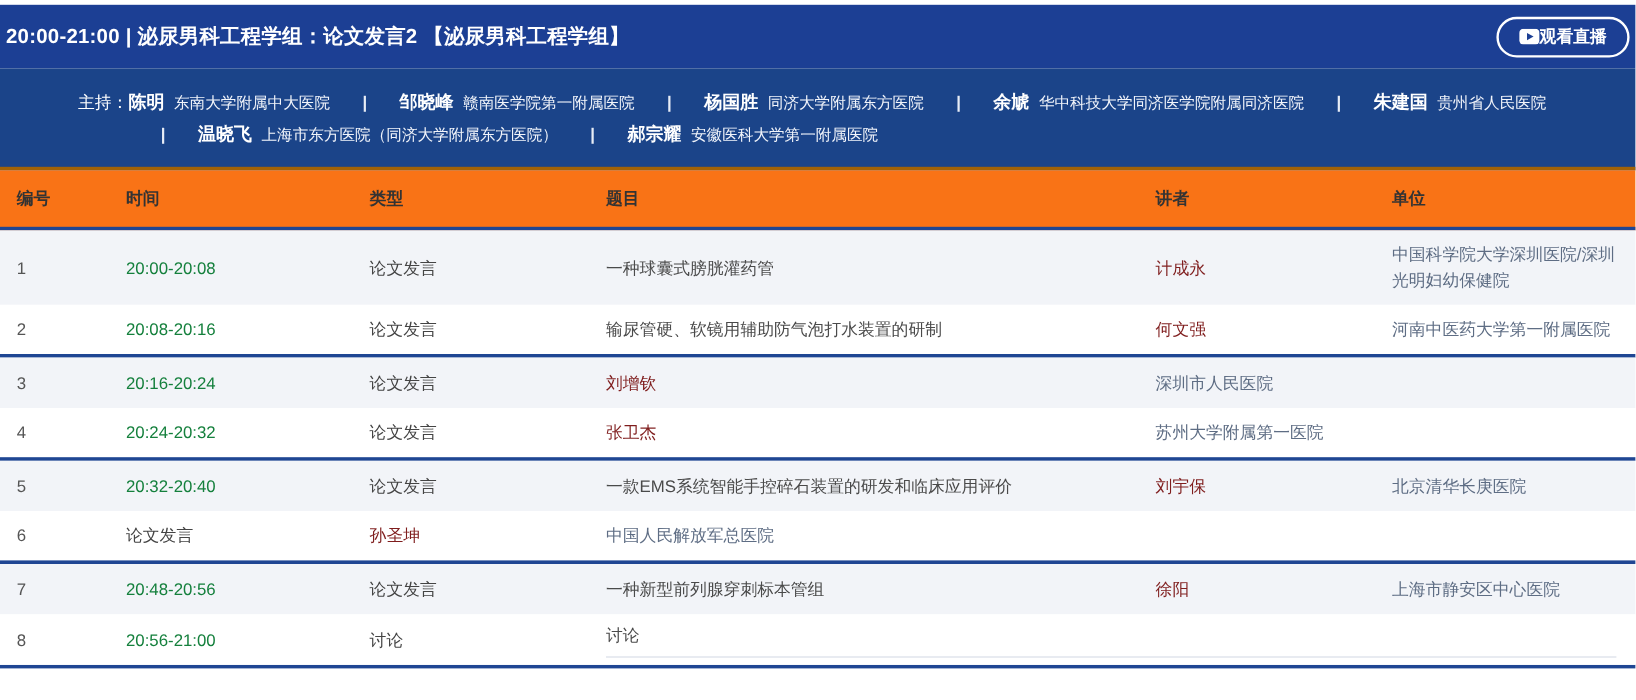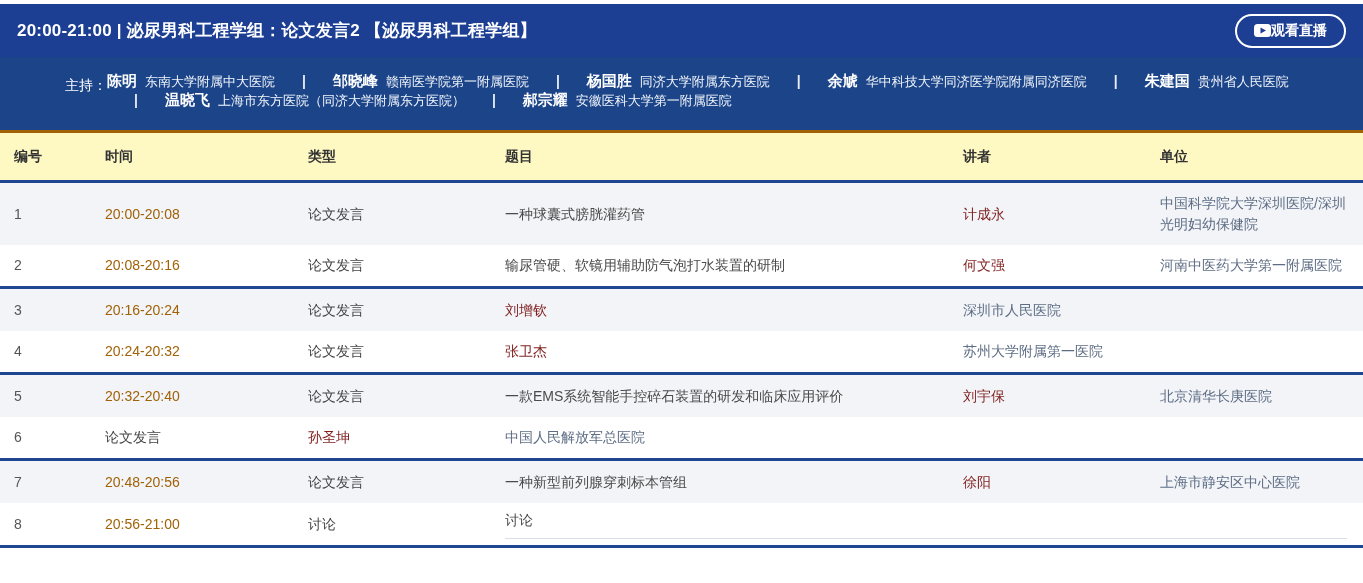--- a/index.html
+++ b/index.html
@@ -9,21 +9,21 @@
     font-family: "Liberation Sans", "DejaVu Sans", sans-serif;
     overflow: hidden;
   }
   .page { padding-top: 4px; }
 
   
   .titlebar {
     height: 53px;
     background: #1c3f94;
     display: flex; align-items: center; justify-content: space-between;
-    padding: 0 17px;
+    padding: 0 5px;
   }
   .titlebar h1 {
     color: #ffffff; font-size: 17px; font-weight: bold; letter-spacing: .2px;
   }
   .live-btn {
     display: inline-flex; align-items: center; 
     background: transparent; border: 2px solid #ffffff; border-radius: 999px;
     color: #ffffff; font-size: 14px; font-weight: bold;
     padding: 6px 17px; cursor: pointer; font-family: inherit;
   }
@@ -32,48 +32,48 @@
   
   .hosts {
     background: #1b4489;
     border-bottom: 3px solid #a16207;
     padding: 15px 65px 13px 65px;
     color: #ffffff;
     display: flex; align-items: flex-start;
     min-height: 76px;
   }
   .hosts-label { font-size: 14px; line-height: 26px; white-space: nowrap; }
-  .hosts-list { line-height: 18px; }
+  .hosts-list { line-height: 26px; }
   .host { white-space: nowrap; }
   .host-name { font-size: 15px; font-weight: bold; }
   .host-aff  { font-size: 13px; margin-left: 8px; color: #f2f5fb; }
   .host-sep  { display:inline-block; margin: 0 27px; font-size: 14px; font-weight: bold; color:#e8edf6; }
 
   
   .grid-row {
     display: grid;
     grid-template-columns: 91px 203px 197px 458px 197px 1fr;
     padding-left: 14px;
     align-items: center;
   }
   .thead {
     height: 50px;
     border-bottom: 3px solid #1f4693;
-    background: #fef9c3;
+    background: #f97316;
   }
   .th { font-size: 14px; font-weight: bold; color: #333333; padding-right: 16px; }
 
   .row { min-height: 42px; background: #ffffff; }
   .row.alt { background: #f2f4f8; }
   .row.group-end { border-bottom: 3px solid #1f4693; }
   .tbody { border-bottom: 3px solid #1f4693; }
 
   .cell { font-size: 14px; padding: 10px 16px 10px 0; line-height: 1.5; }
   .cell-no      { color: #555555; }
-  .cell-time    { color: #a16207; }
+  .cell-time    { color: #15803d; }
   .cell-type    { color: #444444; }
   .cell-title   { color: #4a4a4a; }
   .cell-speaker { color: #7f1d1d; }
   .cell-unit    { color: #5e6d84; }
 
   .cell-discussion {
     grid-column: 4 / 7;
     align-self: stretch;
     padding: 7px 16px 0 0;
   }

